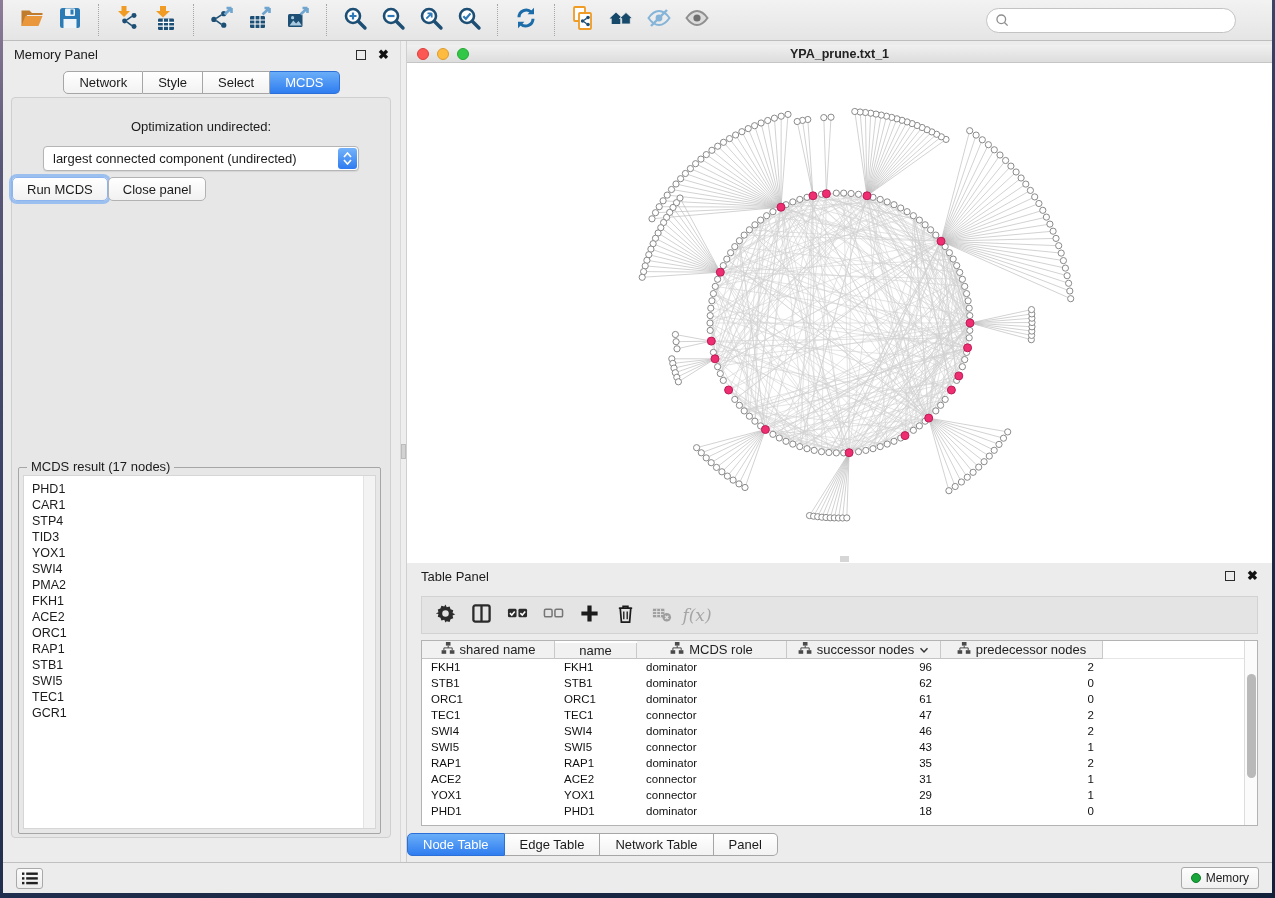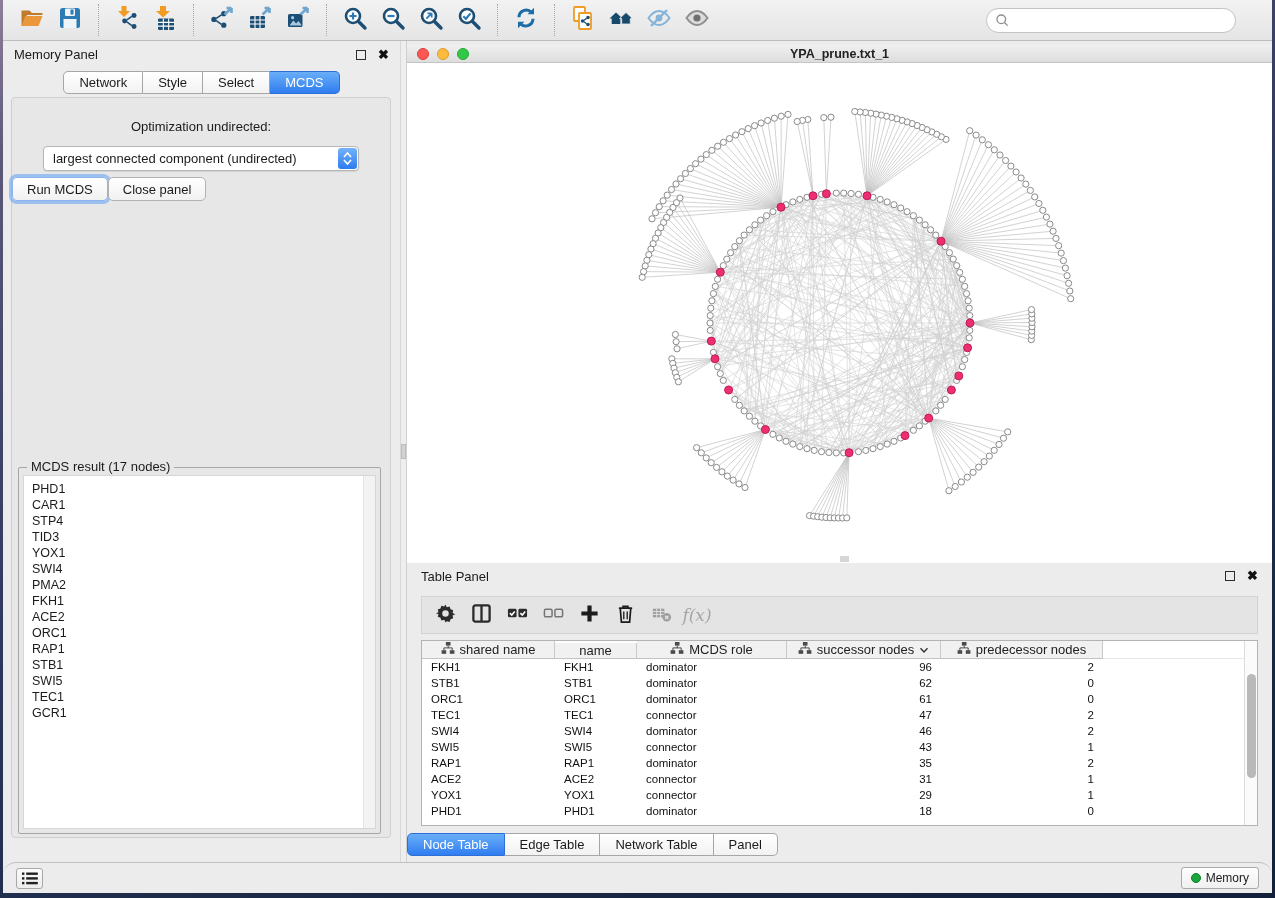--- a/index.html
+++ b/index.html
@@ -66,21 +66,21 @@
   .th{background:#f1f1f1;border-right:1px solid #c9c9c9;border-bottom:1px solid #c4c4c4;display:flex;align-items:center;justify-content:center;gap:5px;color:#222;}
   .th-filler{flex:1;background:#fff;border-bottom:1px solid #e6e6e6;}
   .tbody{position:absolute;left:0;right:13px;top:18px;bottom:0;}
   .trow{display:flex;height:16px;font-size:11.5px;align-items:center;color:#111;}
   .td{padding:0 9px;white-space:nowrap;overflow:hidden;}
   .td.num{text-align:right;}
   .tbody-scroll{position:absolute;top:0;right:0;bottom:0;width:13px;background:#fbfbfb;border-left:1px solid #dddddd;}
   .tbody-thumb{margin:33px 2px 0;width:9px;height:104px;background:#b9b9b9;border-radius:5px;}
   .tp-tabs{display:flex;justify-content:flex-start;margin-top:7px;}
   
-  .statusbar{position:absolute;left:0;right:0;bottom:0;height:31px;border-top:1px solid #c0c0c0;background:#ececec;display:flex;align-items:center;padding:0 13px;border-radius:13px;}
+  .statusbar{position:absolute;left:0;right:0;bottom:0;height:31px;border-top:1px solid #c0c0c0;background:#ececec;display:flex;align-items:center;padding:0 13px;}
   .list-btn{width:27px;height:21px;border:1px solid #a9a9a9;border-radius:3px;background:linear-gradient(#fbfbfb,#ededed);display:flex;align-items:center;justify-content:center;}
   .memory-btn{margin-left:auto;height:22px;border:1px solid #a9a9a9;border-radius:3px;background:linear-gradient(#fdfdfd,#f0f0f0);display:flex;align-items:center;gap:5px;padding:0 9px;font-size:12px;color:#1b1b1b;}
   .mem-dot{width:10px;height:10px;border-radius:50%;background:#18a53a;border:1px solid #0f7d2a;}
 </style>
 </head>
 <body>
 
 <div class="app">
 
   <div class="toolbar">

